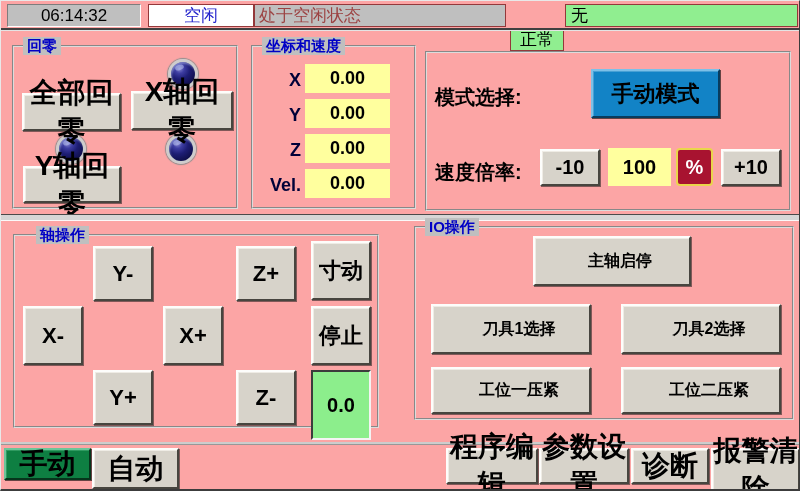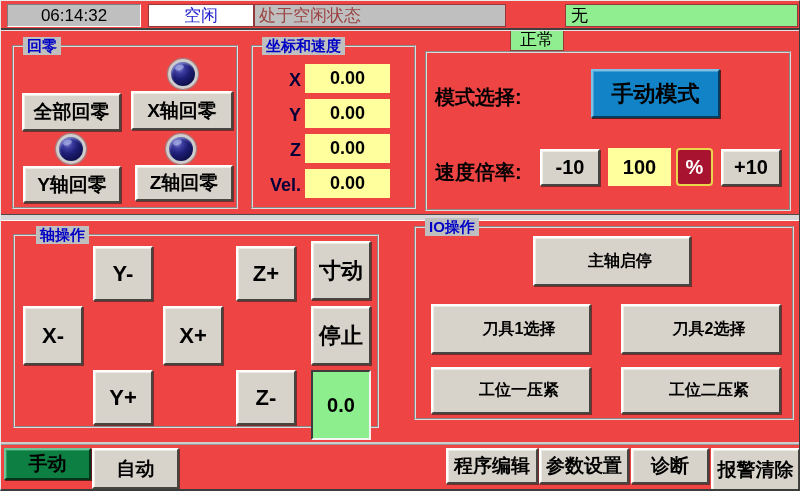--- a/index.html
+++ b/index.html
@@ -1,18 +1,18 @@
 <!DOCTYPE html>
 <html><head>
 <meta charset="utf-8">
 <style>
   html,body{margin:0;padding:0;}
   body{font-family:"Liberation Sans","DejaVu Sans",sans-serif;}
   .screen{
-    position:relative;width:800px;height:491px;background:#ef4444;overflow:hidden;
+    position:relative;width:800px;height:491px;background:#fca5a5;overflow:hidden;
     box-sizing:border-box;
     border-top:1px solid #e9e9e9;border-left:1px solid #e9e9e9;
     border-right:1px solid #3c3c3c;border-bottom:2px solid #3c3c3c;
   }
   .abs{position:absolute;box-sizing:border-box;}
   
   .tb-box{display:flex;align-items:center;justify-content:center;height:23px;top:3px;font-size:17px;}
   .time-box{background:#bfbfbf;color:#000;border:1px solid;border-color:#7d7d7d #ffffff #ffffff #7d7d7d;}
   .idle-box{background:#ffffff;color:#2222cc;border:1px solid #94383a;}
   .statusmsg-box{background:#bfbfbf;color:#9c4343;border:1px solid #94383a;justify-content:flex-start;padding-left:4px;}
@@ -43,21 +43,21 @@
   .led{
     position:absolute;width:24px;height:24px;border-radius:50%;
     border:3px solid #cdcdcd;
     background:radial-gradient(circle at 36% 28%, #8585cf 0%, #3d3da2 20%, #1d1d74 45%, #10104e 75%, #0b0b3e 100%);
     box-shadow:0 0 1px 1px #8f8f8f, inset 1px 2px 2px rgba(200,210,255,.45);
   }
   .led::after{content:"";position:absolute;width:9px;height:5px;left:4px;top:3px;background:rgba(185,196,240,.55);border-radius:50%;transform:rotate(-18deg);}
   
   .coord-label{position:absolute;font-weight:bold;color:#000038;font-size:18px;text-align:right;width:46px;}
   .coord-value{font-size:18px;}
-  .panel-label{position:absolute;font-weight:bold;color:#000;font-size:20px;white-space:nowrap;} .f20{font-size:20px;} .f21{font-size:19px;} .f22{font-size:22px;} .f24{font-size:16px;padding-left:16px;}
+  .panel-label{position:absolute;font-weight:bold;color:#000;font-size:20px;white-space:nowrap;} .f20{font-size:20px;} .f21{font-size:28px;} .f22{font-size:22px;} .f24{font-size:16px;padding-left:16px;}
 </style>
 </head>
 <body>
 
 <div class="screen">
 
   <div class="abs tb-box time-box" style="left:6px;width:134px;">06:14:32</div>
   <div class="abs tb-box idle-box" style="left:147px;width:106px;">空闲</div>
   <div class="abs tb-box statusmsg-box" style="left:253px;width:252px;">处于空闲状态</div>
   <div class="abs tb-box green-box" style="left:509px;width:54px;margin-top:24px;">正常</div>
@@ -65,21 +65,20 @@
   <div class="abs topbar-edge"></div>
 
   <div class="abs group" style="left:11px;top:44px;width:226px;height:164px;">
     <span class="group-title">回零</span>
     <span class="led" style="left:154px;top:12px;"></span>
     <span class="led" style="left:42px;top:87px;"></span>
     <span class="led" style="left:152px;top:87px;"></span>
     <button class="btn f21" style="left:8px;top:46px;width:99px;height:38px;">全部回零</button>
     <button class="btn f21" style="left:117px;top:44px;width:102px;height:39px;">X轴回零</button>
     <button class="btn f21" style="left:9px;top:119px;width:98px;height:37px;">Y轴回零</button>
-    <button class="btn f21" style="left:121px;top:118px;width:98px;height:36px;">Z轴回零</button>
   </div>
 
   <div class="abs group" style="left:250px;top:44px;width:165px;height:164px;">
     <span class="group-title">坐标和速度</span>
     <span class="coord-label" style="left:2px;top:23px;">X</span>
     <div class="display display-yellow coord-value" style="left:52px;top:17px;width:85px;height:29px;">0.00</div>
     <span class="coord-label" style="left:2px;top:58px;">Y</span>
     <div class="display display-yellow coord-value" style="left:52px;top:52px;width:85px;height:29px;">0.00</div>
     <span class="coord-label" style="left:2px;top:93px;">Z</span>
     <div class="display display-yellow coord-value" style="left:52px;top:87px;width:85px;height:29px;">0.00</div>

